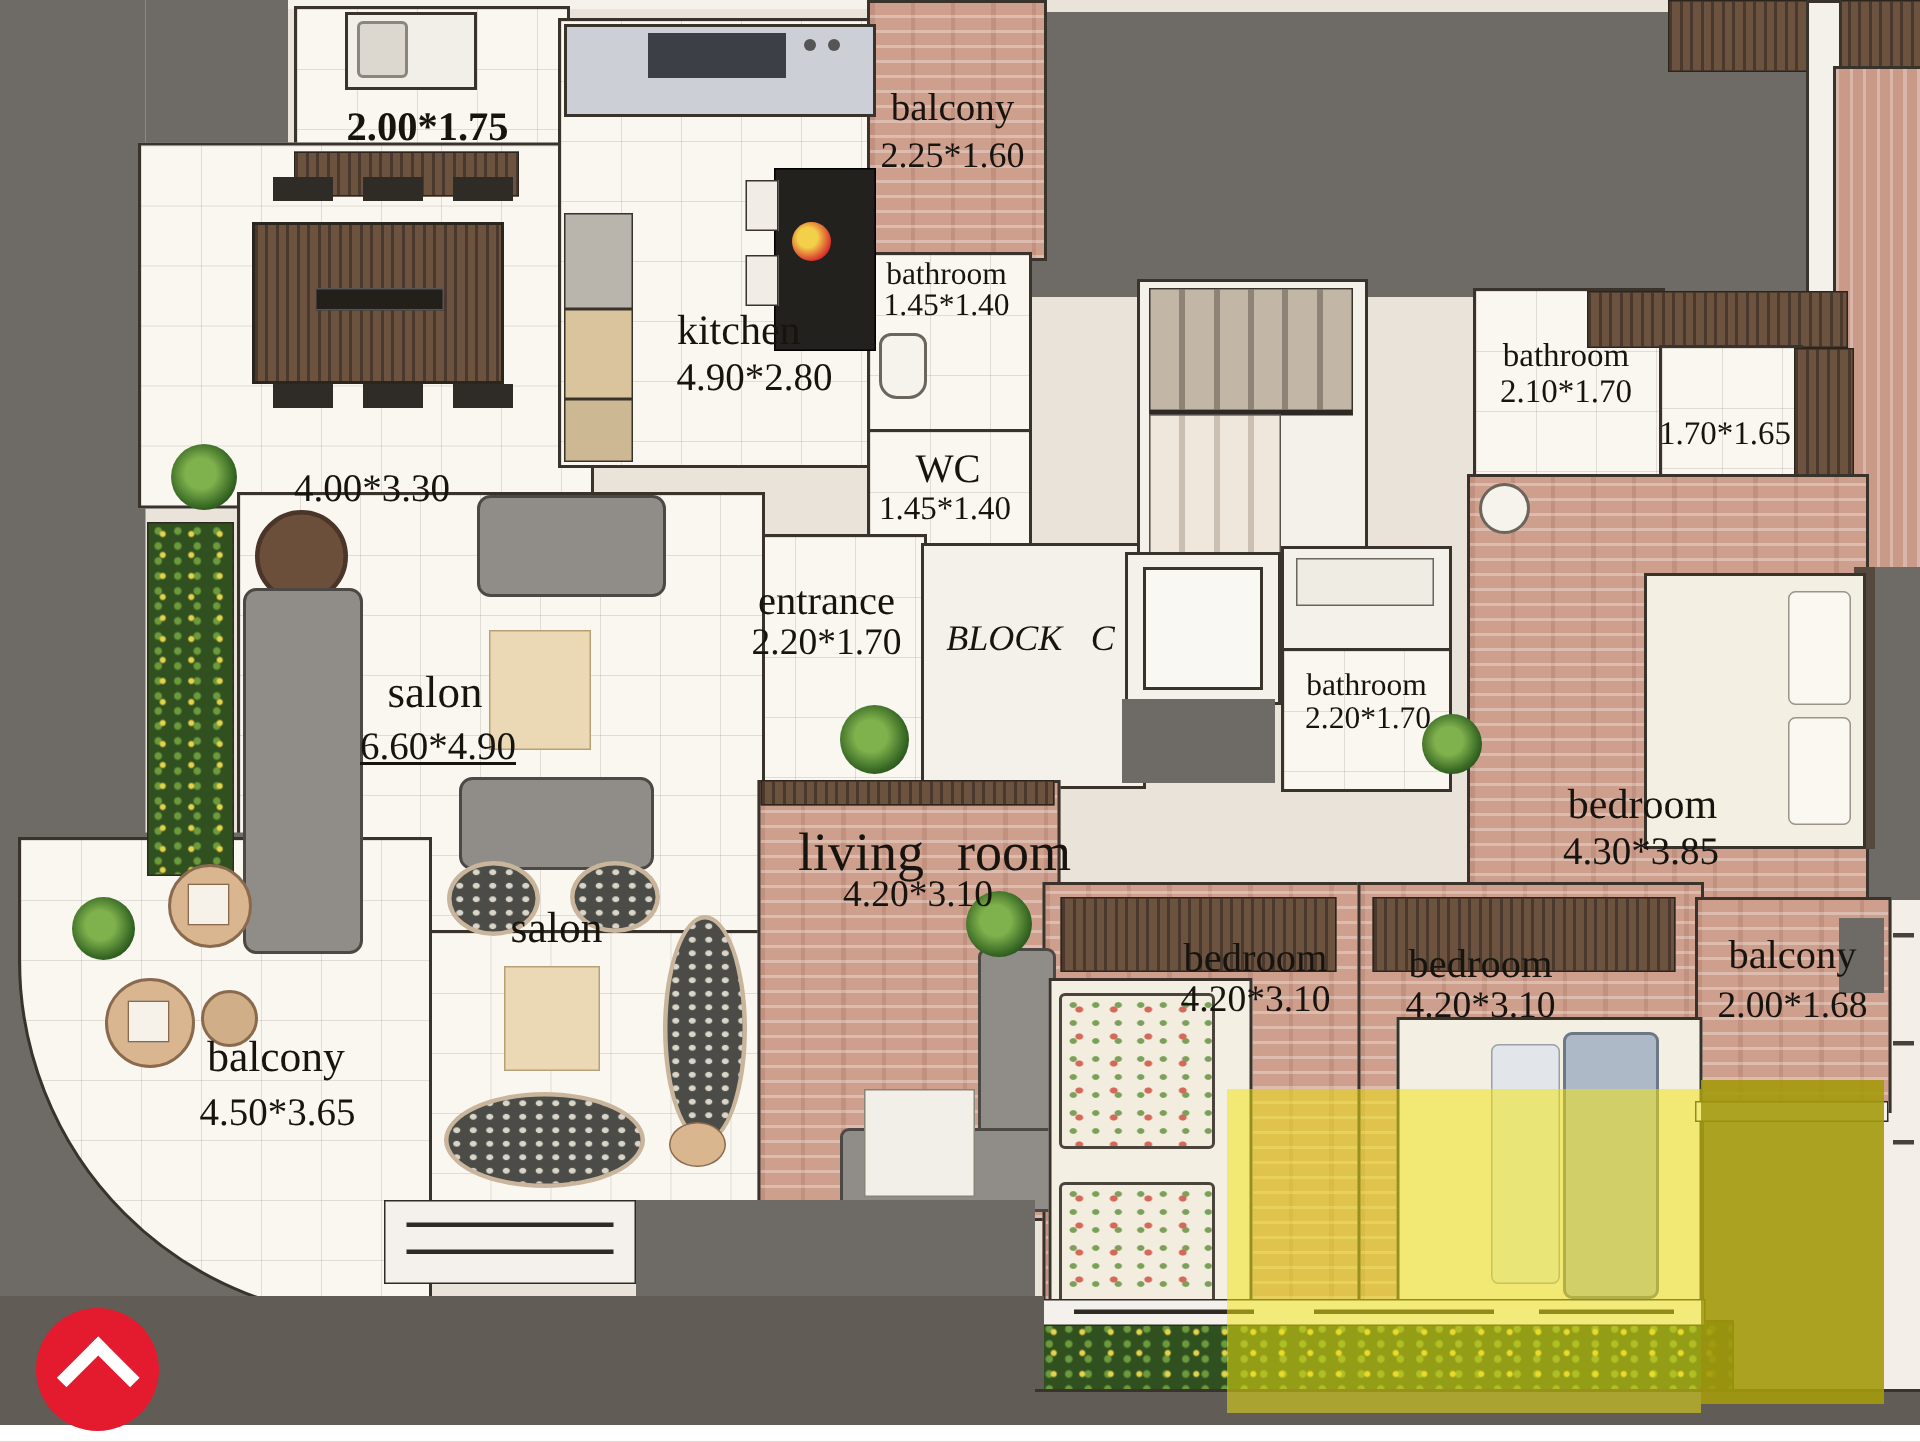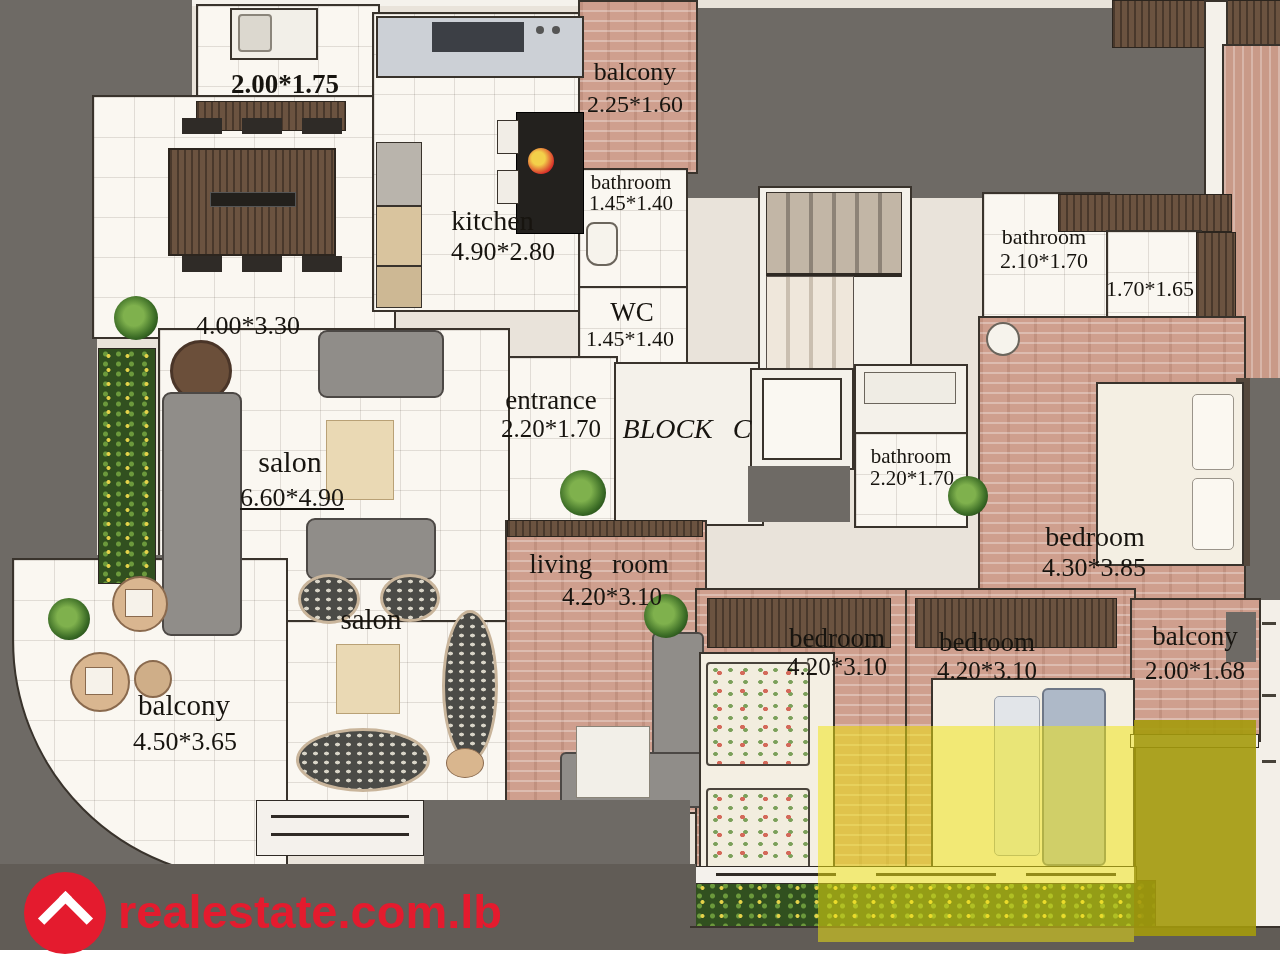--- a/index.html
+++ b/index.html
@@ -207,43 +207,42 @@
   <div class="abs lbl" style="left:420px;top:206px;width:145px;font-size:28px;">kitchen</div>
   <div class="abs lbl" style="left:428px;top:238px;width:150px;font-size:26px;">4.90*2.80</div>
   <div class="abs lbl" style="left:578px;top:58px;width:114px;font-size:26px;">balcony</div>
   <div class="abs lbl" style="left:576px;top:92px;width:118px;font-size:24px;">2.25*1.60</div>
   <div class="abs lbl" style="left:577px;top:172px;width:108px;font-size:21px;">bathroom</div>
   <div class="abs lbl" style="left:577px;top:193px;width:108px;font-size:21px;">1.45*1.40</div>
   <div class="abs lbl" style="left:580px;top:298px;width:104px;font-size:27px;">WC</div>
   <div class="abs lbl" style="left:574px;top:328px;width:112px;font-size:22px;">1.45*1.40</div>
   <div class="abs lbl" style="left:490px;top:386px;width:122px;font-size:27px;">entrance</div>
   <div class="abs lbl" style="left:490px;top:416px;width:122px;font-size:25px;">2.20*1.70</div>
-  <div class="abs lbl ital wsp" style="left:618px;top:414px;width:138px;font-size:28px;">BLOCK C</div>
+  <div class="abs lbl ital wsp" style="left:618px;top:414px;width:138px;font-size:24px;">BLOCK C</div>
   <div class="abs lbl" style="left:988px;top:226px;width:112px;font-size:22px;">bathroom</div>
   <div class="abs lbl" style="left:988px;top:250px;width:112px;font-size:22px;">2.10*1.70</div>
   <div class="abs lbl" style="left:1102px;top:278px;width:96px;font-size:22px;">1.70*1.65</div>
   <div class="abs lbl" style="left:856px;top:446px;width:110px;font-size:21px;">bathroom</div>
   <div class="abs lbl" style="left:858px;top:468px;width:108px;font-size:21px;">2.20*1.70</div>
   <div class="abs lbl" style="left:1022px;top:522px;width:146px;font-size:28px;">bedroom</div>
   <div class="abs lbl" style="left:1014px;top:554px;width:160px;font-size:26px;">4.30*3.85</div>
   <div class="abs lbl" style="left:240px;top:446px;width:100px;font-size:30px;">salon</div>
   <div class="abs lbl" style="left:222px;top:484px;width:140px;font-size:26px;text-decoration:underline;">6.60*4.90</div>
   <div class="abs lbl" style="left:326px;top:604px;width:90px;font-size:29px;">salon</div>
-  <div class="abs lbl wsp" style="left:520px;top:550px;width:158px;font-size:27px;">living room</div>
+  <div class="abs lbl wsp" style="left:532px;top:550px;width:158px;font-size:36px;">living room</div>
   <div class="abs lbl" style="left:542px;top:584px;width:140px;font-size:25px;">4.20*3.10</div>
   <div class="abs lbl" style="left:772px;top:624px;width:130px;font-size:27px;">bedroom</div>
   <div class="abs lbl" style="left:772px;top:654px;width:130px;font-size:25px;">4.20*3.10</div>
   <div class="abs lbl" style="left:922px;top:628px;width:130px;font-size:27px;">bedroom</div>
   <div class="abs lbl" style="left:922px;top:658px;width:130px;font-size:25px;">4.20*3.10</div>
   <div class="abs lbl" style="left:1136px;top:622px;width:118px;font-size:27px;">balcony</div>
   <div class="abs lbl" style="left:1132px;top:658px;width:126px;font-size:25px;">2.00*1.68</div>
   <div class="abs lbl" style="left:122px;top:690px;width:124px;font-size:29px;">balcony</div>
   <div class="abs lbl" style="left:110px;top:728px;width:150px;font-size:26px;">4.50*3.65</div>
 
   <div class="abs ylw" style="left:818px;top:726px;width:316px;height:216px;z-index:5;"></div>
   <div class="abs olv" style="left:1134px;top:720px;width:122px;height:216px;z-index:5;"></div>
 
   <div class="abs logo-circle" style="left:24px;top:872px;width:82px;height:82px;z-index:7;">
     <span class="abs roof" style="left:22px;top:27px;width:30px;height:30px;"></span>
   </div>
-  <div class="abs portal" style="left:118px;top:884px;z-index:7;">realestate.com.lb</div>
 
 </div>
 
 </body></html>

